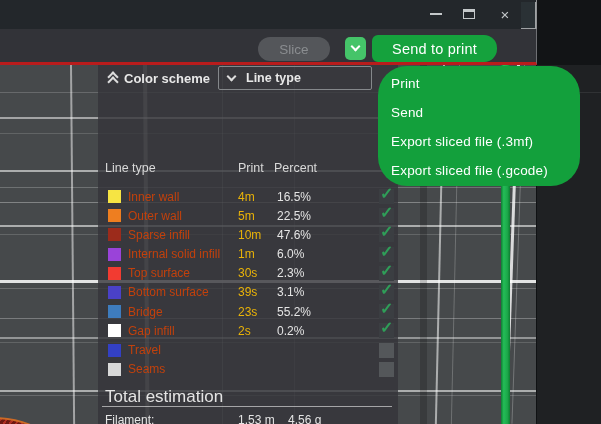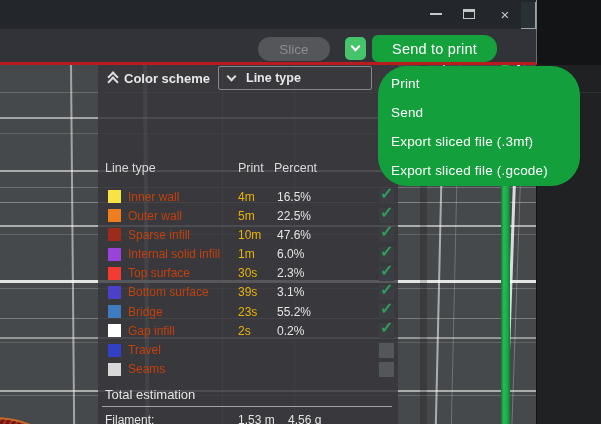--- a/index.html
+++ b/index.html
@@ -66,21 +66,21 @@
   .row { position:relative; height:19.2px; }
   .swatch { position:absolute; left:10px; top:3px; width:13px; height:13px; }
   .row-label { position:absolute; left:30px; top:2.5px; white-space:nowrap; color:#c2410c; }
   .row-time { position:absolute; left:140px; top:2.5px; color:#eab308;text-align:center; }
   .row-pct { position:absolute; left:179px; top:2.5px; color:#E4E4E4; }
   .cb { position:absolute; left:281px; top:2px; width:15px; height:15px; cursor:pointer; }
   .cb.checked { background:#3B3E42; }
   .cb.unchecked { background:#54575A; }
   .tick { position:absolute; left:1px; top:-5px; font-size:16px; font-weight:bold; color:#2F9E58; }
 
-  .totals-title { position:absolute; left:7px; top:322px; font-size:13px; color:#E4E4E4; }
+  .totals-title { position:absolute; left:7px; top:322px; font-size:17px; color:#E4E4E4; }
   .totals-divider { position:absolute; left:4px; top:341px; width:290px; height:1px; background:rgba(255,255,255,.55); }
   .totals { position:absolute; left:0; top:345px; width:100%; }
   .t-row { position:relative; height:19.8px; }
   .t-label { position:absolute; left:7px; top:3px; white-space:nowrap; color:#E4E4E4; }
   .t-val { position:absolute; left:140px; top:3px; color:#E4E4E4; }
   .t-val2 { position:absolute; left:190px; top:3px; color:#E4E4E4; }
 
   
   .print-menu { position:absolute; left:378px; top:66px; width:202px; height:120px;
     background:#13A03C; padding-top:3px; z-index:50;border-radius:29px; }

